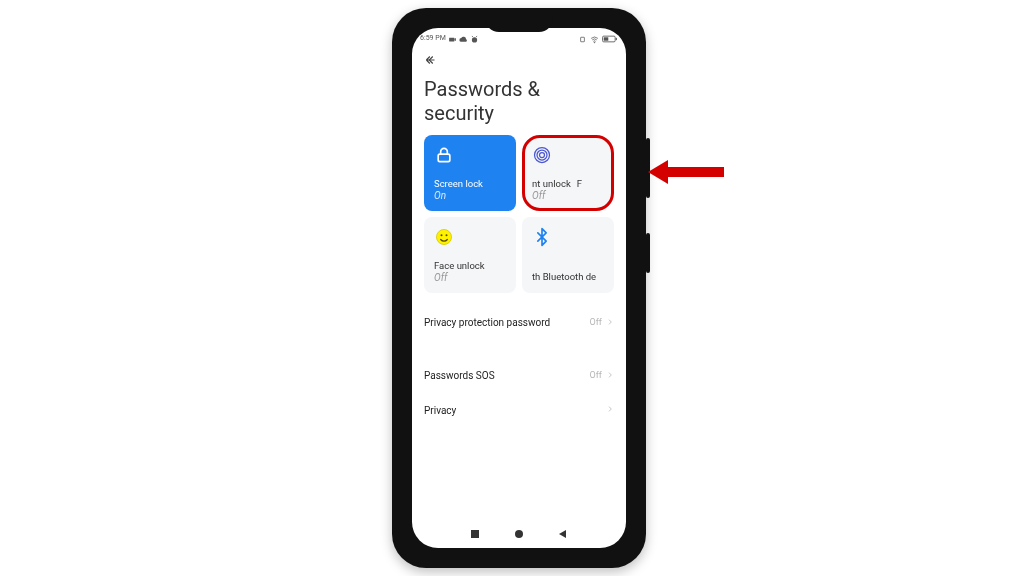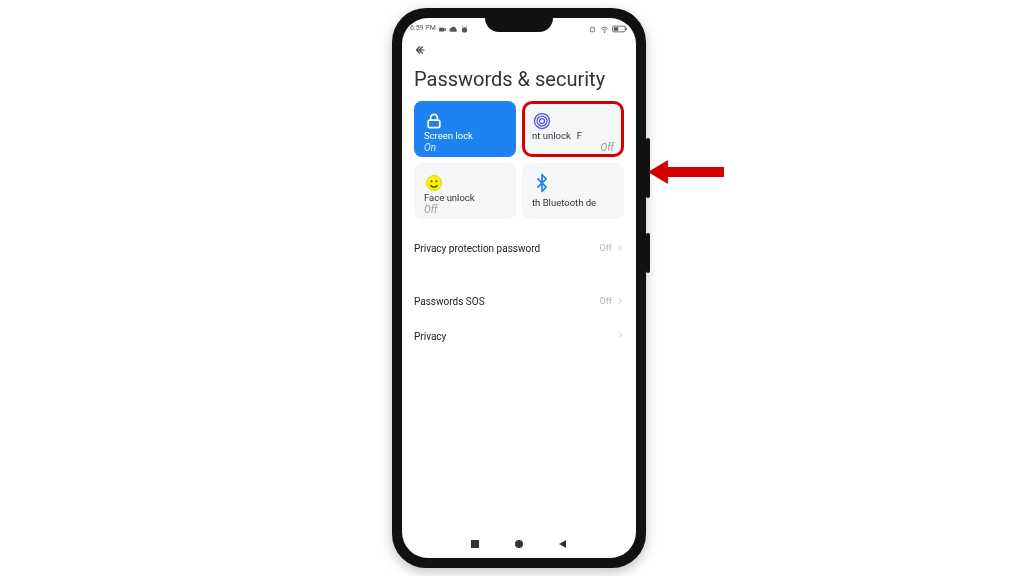--- a/index.html
+++ b/index.html
@@ -5,21 +5,21 @@
   * { box-sizing: border-box; margin: 0; padding: 0; }
   html, body { width: 1024px; height: 576px; background: #ffffff; font-family: -apple-system, Roboto, "Segoe UI", Arial, sans-serif; position: relative; }
 
   
   .phone {
     position: absolute;
     left: 392px; top: 8px;
     width: 254px; height: 560px;
     background: #111;
     border-radius: 34px;
-    padding: 10px;
+    padding: 20px;
     box-shadow: 0 4px 12px rgba(0,0,0,.25);
   }
   .phone::before { 
     content: "";
     position: absolute;
     top: 6px; left: 50%; transform: translateX(-50%);
     width: 68px; height: 18px;
     background: #111;
     border-bottom-left-radius: 14px;
     border-bottom-right-radius: 14px;
@@ -56,34 +56,33 @@
   .arrow-back { width: 14px; height: 14px; color: #444; }
   .page-title { font-size: 20px; font-weight: 400; color: #333; padding-bottom: 10px; }
 
   .tile-grid {
     display: grid;
     grid-template-columns: 1fr 1fr;
     gap: 6px;
     margin-bottom: 12px;
   }
   .tile {
-    height: 56px;
+    height: 76px;
     background: #f5f6f8;
     border-radius: 8px;
     padding: 10px 10px;
     display: flex; flex-direction: column; justify-content: space-between;
     overflow: hidden; white-space: nowrap;
   }
   .tile.blue { background: #1e82f0; color: #fff; }
   .tile.blue .tile-status { color: #d6eaff; }
   .tile.highlight {
     outline: 3px solid #d40000;
     outline-offset: -3px;
-    border-radius: 10px;
-    text-align: right;
+    border-radius: 18px;
   }
   .tile-icon { width: 20px; height: 20px; }
   .tile-bottom { line-height: 1.15; }
   .tile-label { font-size: 9.5px; color: #333; }
   .tile.blue .tile-label { color: #fff; }
   .tile-status { font-size: 10px; color: #999; font-style: italic; }
   .tile-row2 .tile-label-line { display: flex; gap: 6px; }
 
   .section-header {
     font-size: 7.5px; letter-spacing: .8px; color: #a9a9a9;

